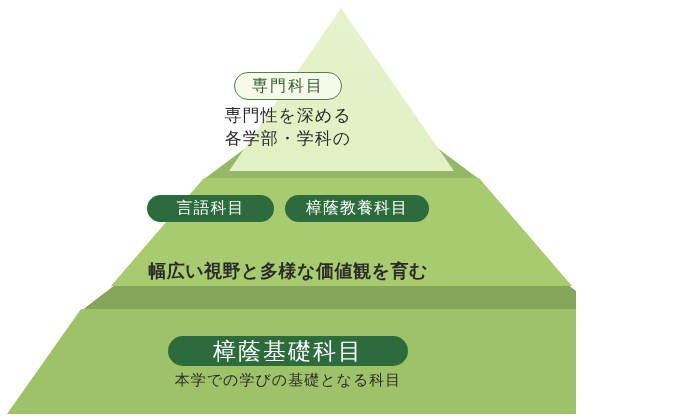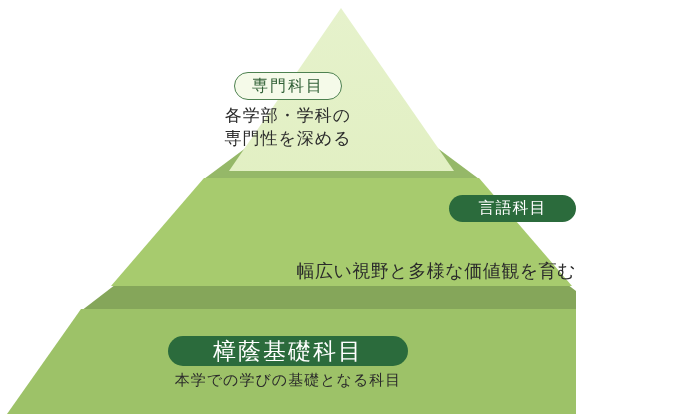--- a/index.html
+++ b/index.html
@@ -85,32 +85,33 @@
     color: var(--caption-text, #2b2b2b);
   }
 
   
   .mid-rows {
     position: absolute;
     top: 195px;
     left: 0; right: 0;
     display: flex;
     flex-direction: column;
-    align-items: flex-end;
+    align-items: center;
     gap: 6px;
   }
   .pill-row { display: flex; gap: 11px; }
   .mid-caption {
     position: absolute;
     top: 259px;
     left: 0; right: 0;
-    text-align: right;
+    text-align: center;
     font-size: 18px;
     letter-spacing: 0.5px;
     color: var(--caption-text, #2b2b2b);
+    font-weight: bold;
   }
 
   
   .bottom-pill {
     position: absolute;
     top: 336px;
     left: 50%;
     transform: translateX(-50%);
     height: 30px;
     padding: 3px 45px;
@@ -135,27 +136,28 @@
   <div class="shape ledge-middle"></div>
   <div class="shape ledge-bottom"></div>
   <div class="shape face-middle"></div>
   <div class="shape face-bottom"></div>
   <div class="shape face-top"></div>
 
   <div class="top-pill">
     <span>専門科目</span>
   </div>
   <div class="top-caption">
+    <div>専門性を深める</div>
     <div>各学部・学科の</div>
-    <div>専門性を深める</div>
   </div>
 
   <div class="mid-rows">
     <div class="pill-row">
       <span class="pill-dark pill-lang">言語科目</span>
+      <span class="pill-dark">樟蔭教養科目</span>
     </div>
   </div>
   <div class="mid-caption">幅広い視野と多様な価値観を育む</div>
 
   <div class="bottom-pill pill-dark">樟蔭基礎科目</div>
   <div class="bottom-caption">本学での学びの基礎となる科目</div>
 
 </div>
 
 </body></html>

